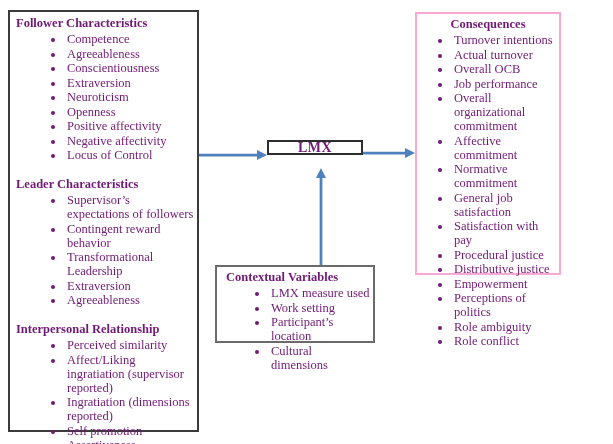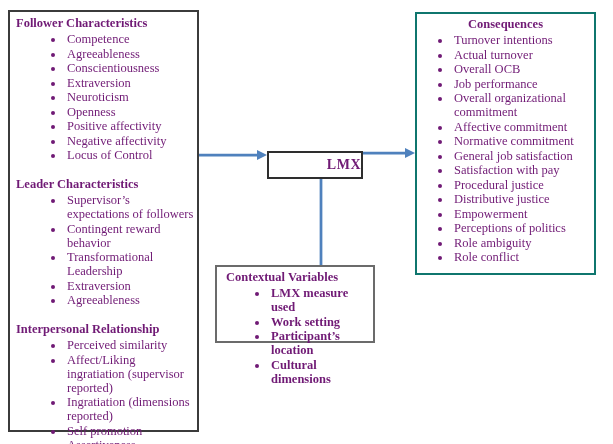--- a/index.html
+++ b/index.html
@@ -24,31 +24,31 @@
     background: #ffffff;
   }
   .antecedents-box {
     left: 8px; top: 10px;
     width: 191px; height: 422px;
     border: 2px solid #3b3b3b;
     padding: 4px 2px 2px 6px;
   }
   .consequences-box {
     left: 415px; top: 12px;
-    width: 181px; height: 263px;
-    border: 2px solid #0f766e;
+    width: 146px; height: 263px;
+    border: 2px solid #f9a8d4;
     padding: 3px 2px 2px 2px;
   }
   .lmx-box {
-    left: 267px; top: 151px;
-    width: 96px; height: 28px;
+    left: 267px; top: 140px;
+    width: 96px; height: 15px;
     border: 2px solid #2e2e2e;
     display: flex;
     align-items: center;
-    justify-content: flex-end;
+    justify-content: center;
   }
   .ctx-box {
     left: 215px; top: 265px;
     width: 160px; height: 78px;
     border: 2px solid #6b6b6b;
     padding: 3px 2px 2px 9px;
   }
   .section-title {
     margin: 0;
     font-size: 12.5px;
@@ -58,21 +58,21 @@
   .section-title.centered { text-align: center; }
   .section + .section { margin-top: 15px; }
   ul.bullets {
     margin: 1px 0 0 0;
     padding-left: 49px;
     list-style: disc outside;
     font-size: 12.5px;
     line-height: 14px;
   }
   .consequences-box ul.bullets { padding-left: 33px; }
-  .ctx-box ul.bullets { padding-left: 43px; font-weight: bold; }
+  .ctx-box ul.bullets { padding-left: 43px; }
   ul.bullets li { margin: 0 0 0.5px 0; padding-left: 2px; }
   .lmx-label {
     font-size: 14px;
     font-weight: bold;
     letter-spacing: 0.5px;
   }
 </style>
 </head>
 <body>
 

